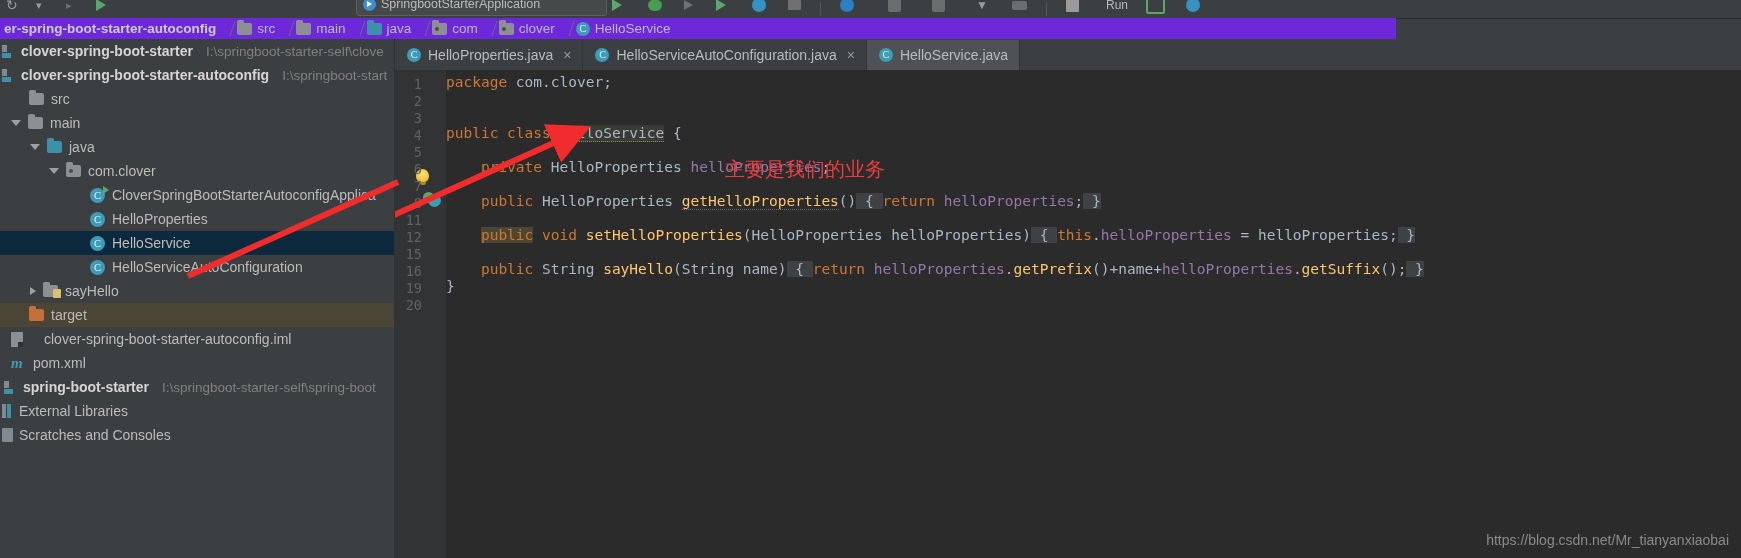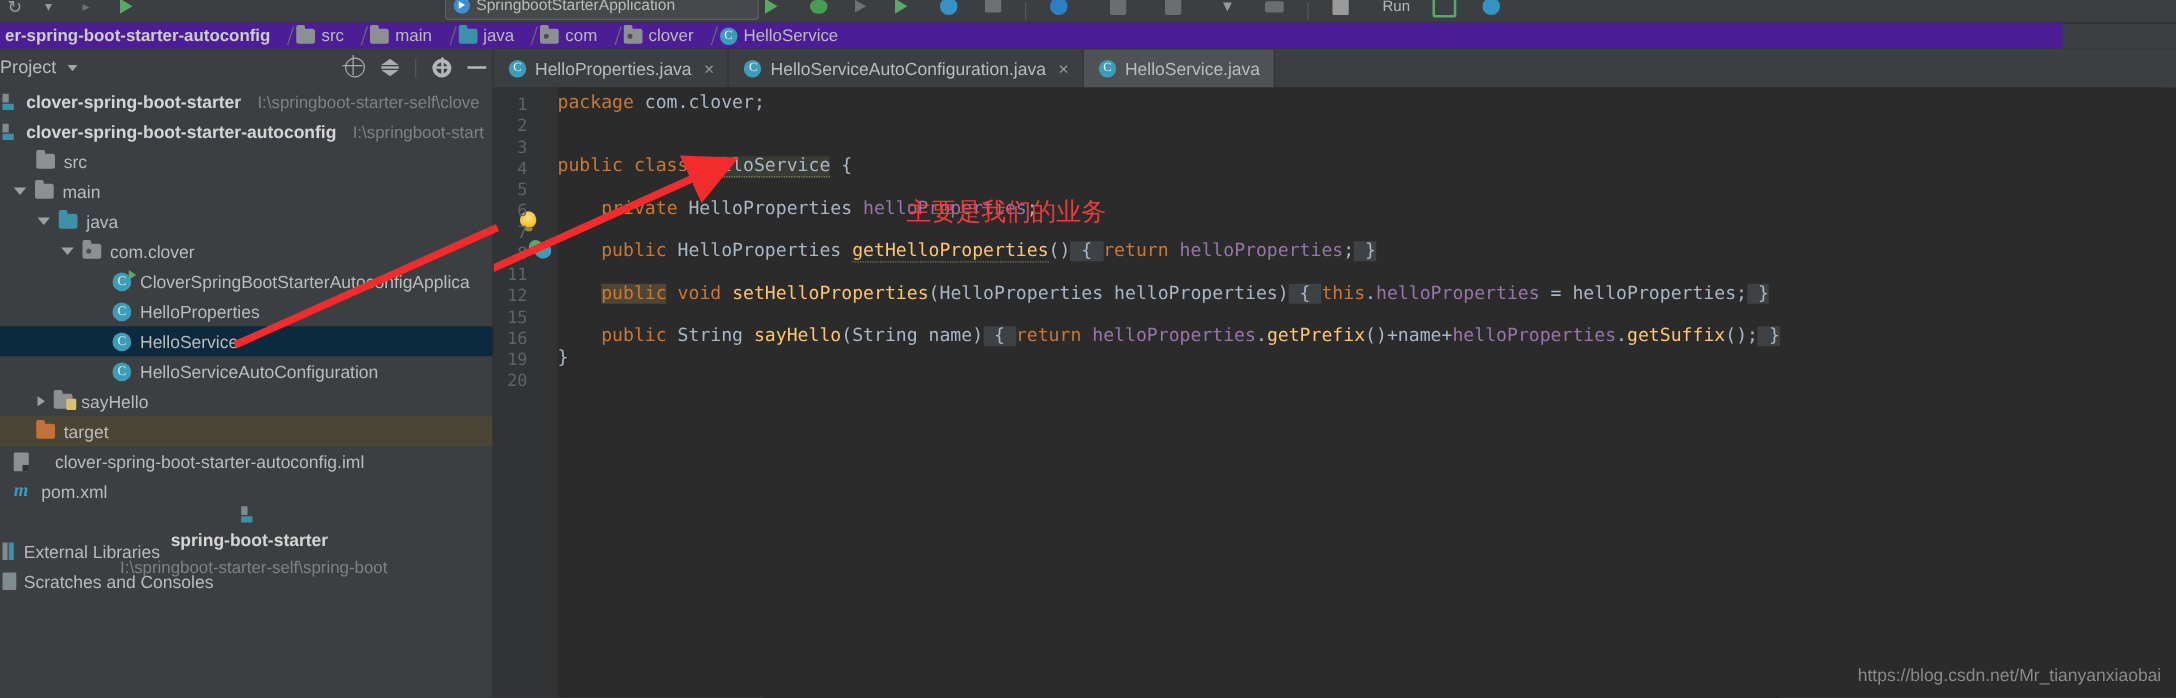--- a/index.html
+++ b/index.html
@@ -75,22 +75,22 @@
     width: 13px; height: 10px; background: #6e7071; border-radius: 1px;
   }
   .sq-grey { width: 13px; height: 13px; background: #6b6e6f; border-radius: 2px; }
   .sq-green { width: 15px; height: 13px; border: 2px solid #59a869; border-radius: 2px; background: transparent; }
   .save-ico { width: 13px; height: 13px; background: #9a9a9a; border-radius: 1px; }
   .tb-label { color: #b8b8b8; font-size: 12px; }
   .tb-sep { width: 1px; height: 14px; background: #555859; }
 
   
   .breadcrumb {
-    position: absolute; left: 0; top: 18px; width: 1650px; height: 21px;
-    background: #4c1d95;
+    position: absolute; left: 0; top: 18px; width: 1396px; height: 21px;
+    background: #6d28d9;
     display: flex; align-items: center;
     overflow: hidden;
   }
   .crumb {
     display: flex; align-items: center; gap: 5px;
     height: 21px; padding: 0 8px 0 4px;
     color: #bbbbbb; font-size: 13.5px; white-space: nowrap;
     position: relative;
   }
   .crumb.bold { font-weight: bold; color: #cccccc; }
@@ -480,35 +480,20 @@
       <span>clover</span>
     </div>
     <div class="crumb-sep"></div>
     <div class="crumb">
       <span class="cls-ico">C</span>
       <span>HelloService</span>
     </div>
   </div>
 
   <div class="sidebar">
-    <div class="proj-header">
-      <span class="proj-title">Project</span>
-      <span class="chev-down"></span>
-      <div class="proj-tools">
-        <span class="ico-target"></span>
-        <span class="ico-collapse">
-            <i class="up"></i>
-            <b></b>
-            <i class="dn"></i>
-          </span>
-        <span class="tool-sep"></span>
-        <span class="ico-gear"></span>
-        <span class="ico-minus"></span>
-      </div>
-    </div>
 
     <div class="tree">
 
       <div class="trow" style="padding-left:2px;gap:6px;">
         <span class="mod-ico"></span>
         <span class="label bold">clover-spring-boot-starter</span>
         <span class="path">I:\springboot-starter-self\clove</span>
       </div>
 
       <div class="trow" style="padding-left:2px;gap:6px;">
@@ -576,21 +561,21 @@
       <div class="trow" style="padding-left:11px;gap:21px;">
         <span class="iml-ico"></span>
         <span class="label">clover-spring-boot-starter-autoconfig.iml</span>
       </div>
 
       <div class="trow" style="padding-left:11px;gap:7px;">
         <span class="mvn-ico">m</span>
         <span class="label">pom.xml</span>
       </div>
 
-      <div class="trow" style="padding-left:4px;gap:6px;flex-direction:column;">
+      <div class="trow" style="padding-left:4px;gap:6px;">
         <span class="mod-ico"></span>
         <span class="label bold">spring-boot-starter</span>
         <span class="path">I:\springboot-starter-self\spring-boot</span>
       </div>
 
       <div class="trow" style="padding-left:2px;gap:6px;">
         <span class="lib-ico"></span>
         <span class="label">External Libraries</span>
       </div>
 

